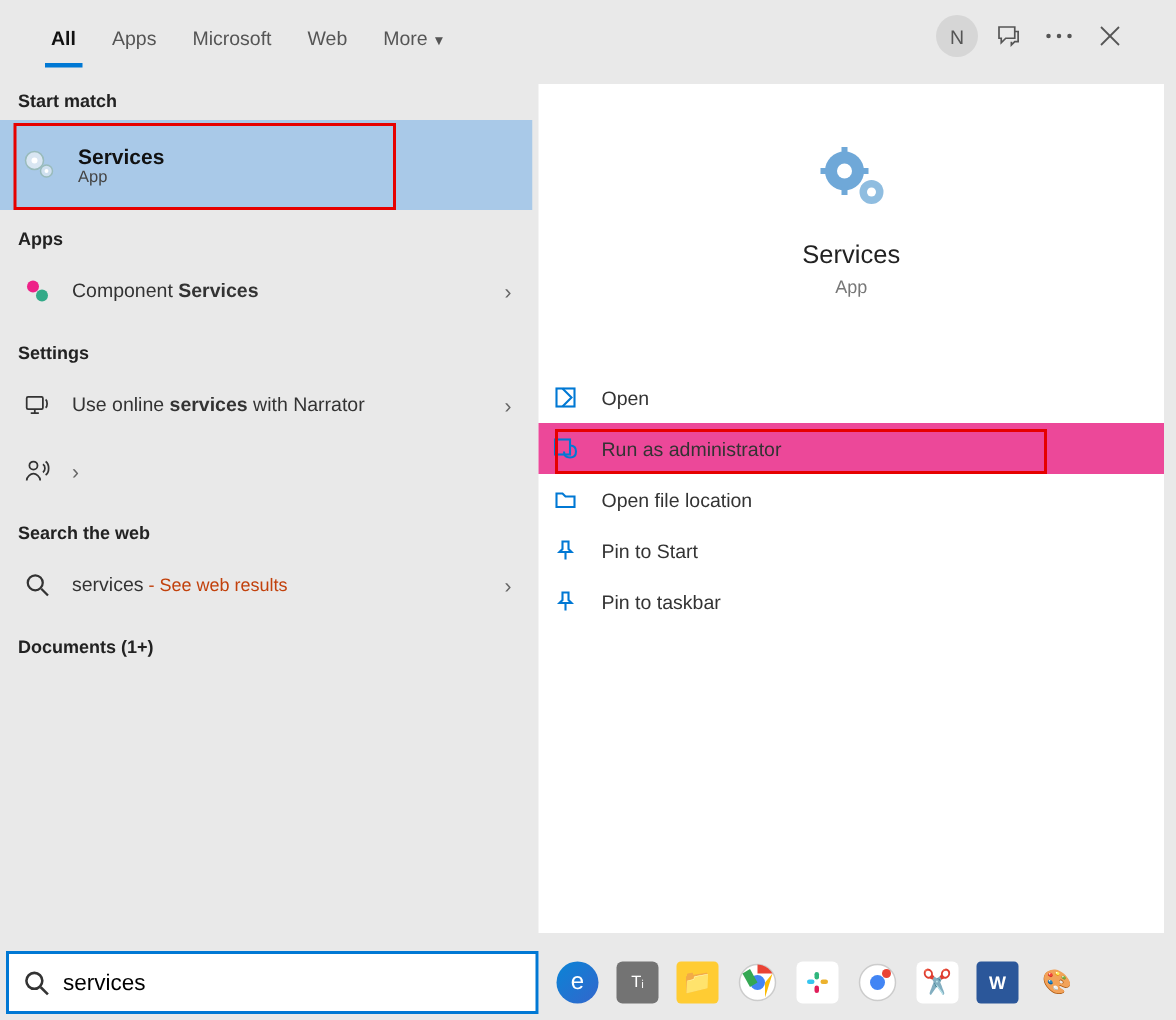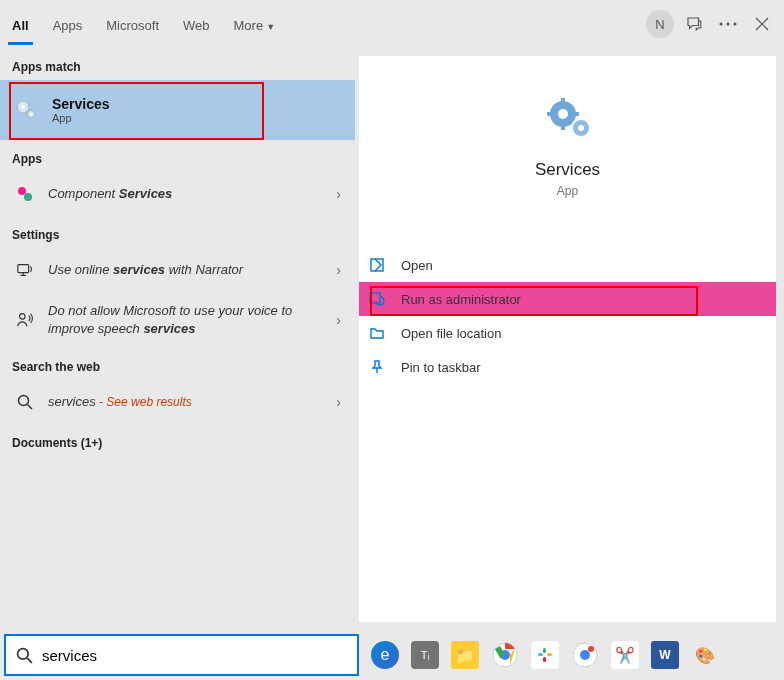--- a/index.html
+++ b/index.html
@@ -1,40 +1,40 @@
 <!DOCTYPE html>
 <html><head>
 <meta charset="utf-8">
 <style>
   * { box-sizing: border-box; margin: 0; padding: 0; font-family: "Segoe UI", sans-serif; }
   body { width: 784px; height: 680px; background: #e9e9e9; overflow: hidden; position: relative; }
 
   
-  .tabs { display: flex; align-items: center; height: 48px; padding: 0 0; }
+  .tabs { display: flex; align-items: center; height: 48px; padding: 0 22px; }
   .tab { padding: 14px 12px 12px; font-size: 13px; color: #555; cursor: pointer; position: relative; }
   .tab.active { color: #111; font-weight: 600; }
   .tab.active::after { content:""; position:absolute; left:8px; right:8px; bottom:0; height:3px; background:#0078d4; }
   .more-arrow { font-size: 9px; margin-left:3px; color:#555; }
   .top-right { margin-left:auto; display:flex; align-items:center; gap:6px; padding-right:8px; }
   .avatar { width:28px; height:28px; border-radius:50%; background:#d6d6d6; color:#555; display:flex; align-items:center; justify-content:center; font-size:13px; }
   .top-icon { width:28px; height:28px; display:flex; align-items:center; justify-content:center; color:#555; }
 
   .main { display:flex; height: 582px; }
   .left { width: 355px; background:#e9e9e9; overflow:hidden; }
   .right { flex:1; background:#fff; margin:8px 8px 8px 4px; }
 
   .section-header { font-size:12px; font-weight:600; color:#222; padding:12px 12px 6px; }
   .best-match { display:flex; align-items:center; background:#a9c9e8; padding:12px 14px; height:60px; }
   .bm-ic { width:24px; height:24px; margin-right:14px; display:flex; align-items:center; justify-content:center; }
   .bm-title { font-size:14px; font-weight:600; color:#111; }
   .bm-sub { font-size:11px; color:#444; }
 
   .list-row { display:flex; align-items:center; padding:10px 14px; min-height:44px; cursor:pointer; }
   .list-row .ic { width:22px; margin-right:12px; display:flex; align-items:center; justify-content:center; }
-  .list-row .txt { flex:1; font-size:13px; color:#333; line-height:1.4;font-style:italic; }
+  .list-row .txt { flex:1; font-size:13px; color:#333; line-height:1.4; }
   .list-row .chev { color:#666; font-size:14px; }
   .subtext { color:#c2410c; font-size:12px; }
 
   .right-inner { padding: 40px 0 0; }
   .big-icon { display:flex; justify-content:center; margin-bottom:16px; }
   .right-title { text-align:center; font-size:17px; color:#222; }
   .right-sub { text-align:center; font-size:12px; color:#777; margin-top:4px; }
   .actions { margin-top:50px; }
   .action { display:flex; align-items:center; padding:8px 8px; font-size:13px; color:#333; cursor:pointer; height:34px; }
   .action .aic { width:20px; margin-right:14px; color:#0078d4; display:flex; align-items:center; justify-content:center; }
@@ -80,21 +80,21 @@
           <line x1="1" y1="1" x2="13" y2="13"></line>
           <line x1="13" y1="1" x2="1" y2="13"></line>
         </svg>
     </div>
   </div>
 </div>
 
 <div class="main">
 
   <div class="left">
-    <div class="section-header">Apps match</div>
+    <div class="section-header">Start match</div>
     <div class="best-match">
       <div class="bm-ic">
         <svg width="24" height="24" viewBox="0 0 24 24">
             <circle cx="9" cy="9" r="6" fill="#d9e6f2" stroke="#9bb"></circle>
             <circle cx="9" cy="9" r="2" fill="#fff"></circle>
             <circle cx="17" cy="16" r="4" fill="#cfe0ef" stroke="#9bb"></circle>
             <circle cx="17" cy="16" r="1.3" fill="#fff"></circle>
           </svg>
       </div>
       <div>
@@ -130,21 +130,20 @@
     </div>
     <div class="list-row">
       <div class="ic">
         <svg width="18" height="18" viewBox="0 0 20 20" fill="none" stroke="#333" stroke-width="1.3">
             <circle cx="7" cy="6" r="3"></circle>
             <path d="M2 17c0-3 3-5 5-5s5 2 5 5"></path>
             <path d="M14 5c2 1 2 5 0 6"></path>
             <path d="M16 3c3 2 3 8 0 10"></path>
           </svg>
       </div>
-      <div class="txt">Do not allow Microsoft to use your voice to improve speech <b>services</b></div>
       <div class="chev">›</div>
     </div>
 
     <div class="section-header">Search the web</div>
     <div class="list-row">
       <div class="ic">
         <svg width="16" height="16" viewBox="0 0 16 16" fill="none" stroke="#333" stroke-width="1.5">
             <circle cx="6.5" cy="6.5" r="5"></circle>
             <line x1="10.5" y1="10.5" x2="15" y2="15"></line>
           </svg>
@@ -207,20 +206,28 @@
               </svg>
           </div>
           <span>Open file location</span>
         </div>
         <div class="action">
           <div class="aic">
             <svg width="16" height="16" viewBox="0 0 16 16" fill="none" stroke="#0078d4" stroke-width="1.4">
                 <path d="M6 2h4v5l2 2H4l2-2zM8 9v5"></path>
               </svg>
           </div>
+          <span>Pin to Start</span>
+        </div>
+        <div class="action">
+          <div class="aic">
+            <svg width="16" height="16" viewBox="0 0 16 16" fill="none" stroke="#0078d4" stroke-width="1.4">
+                <path d="M6 2h4v5l2 2H4l2-2zM8 9v5"></path>
+              </svg>
+          </div>
           <span>Pin to taskbar</span>
         </div>
       </div>
     </div>
   </div>
 </div>
 
 <div class="redbox" style="left:9px; top:82px; width:255px; height:58px;"></div>
 <div class="redbox" style="left:370px; top:286px; width:328px; height:30px;"></div>
 <div class="redbox" style="left:30px; top:636px; width:120px; height:36px;"></div>

